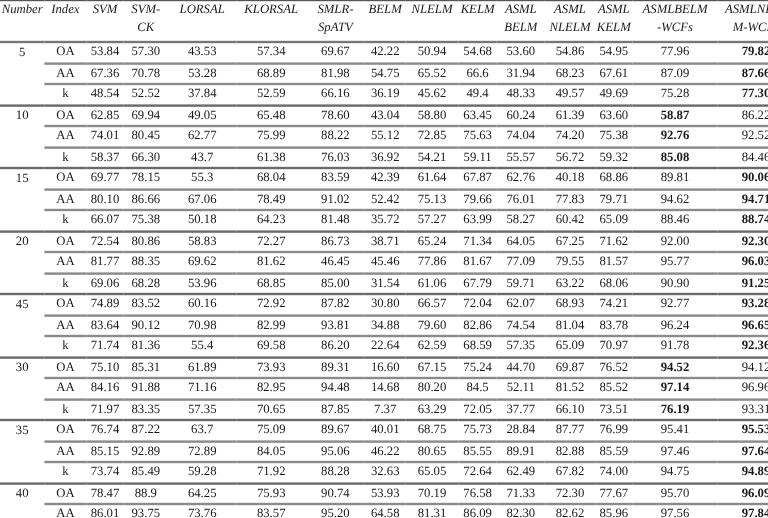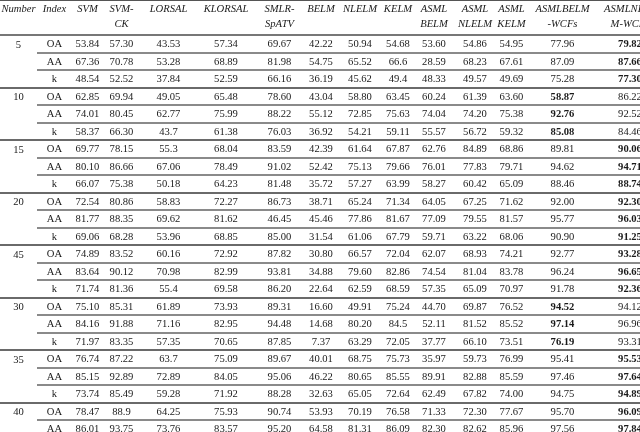--- a/index.html
+++ b/index.html
@@ -98,21 +98,21 @@
         <td></td>
         <td class="metric">AA</td>
         <td class="val num">67.36</td>
         <td class="val num">70.78</td>
         <td class="val num">53.28</td>
         <td class="val num">68.89</td>
         <td class="val num">81.98</td>
         <td class="val num">54.75</td>
         <td class="val num">65.52</td>
         <td class="val num">66.6</td>
-        <td class="val num">28.59</td>
+        <td class="val num">31.94</td>
         <td class="val num">68.23</td>
         <td class="val num">67.61</td>
         <td class="val num">87.09</td>
         <td class="val num best">87.66</td>
       </tr>
       <tr class="sub">
         <td></td>
         <td class="metric">k</td>
         <td class="val num">48.54</td>
         <td class="val num">52.52</td>
@@ -184,21 +184,21 @@
         <td class="metric">OA</td>
         <td class="val num">69.77</td>
         <td class="val num">78.15</td>
         <td class="val num">55.3</td>
         <td class="val num">68.04</td>
         <td class="val num">83.59</td>
         <td class="val num">42.39</td>
         <td class="val num">61.64</td>
         <td class="val num">67.87</td>
         <td class="val num">62.76</td>
-        <td class="val num">84.89</td>
+        <td class="val num">40.18</td>
         <td class="val num">68.86</td>
         <td class="val num">89.81</td>
         <td class="val num best">90.06</td>
       </tr>
       <tr class="sub">
         <td></td>
         <td class="metric">AA</td>
         <td class="val num">80.10</td>
         <td class="val num">86.66</td>
         <td class="val num">67.06</td>
@@ -334,21 +334,21 @@
       </tr>
       <tr class="grp">
         <td>30</td>
         <td class="metric">OA</td>
         <td class="val num">75.10</td>
         <td class="val num">85.31</td>
         <td class="val num">61.89</td>
         <td class="val num">73.93</td>
         <td class="val num">89.31</td>
         <td class="val num">16.60</td>
-        <td class="val num">49.91</td>
+        <td class="val num">67.15</td>
         <td class="val num">75.24</td>
         <td class="val num">44.70</td>
         <td class="val num">69.87</td>
         <td class="val num">76.52</td>
         <td class="val num best">94.52</td>
         <td class="val num">94.12</td>
       </tr>
       <tr class="sub">
         <td></td>
         <td class="metric">AA</td>
@@ -387,22 +387,22 @@
         <td>35</td>
         <td class="metric">OA</td>
         <td class="val num">76.74</td>
         <td class="val num">87.22</td>
         <td class="val num">63.7</td>
         <td class="val num">75.09</td>
         <td class="val num">89.67</td>
         <td class="val num">40.01</td>
         <td class="val num">68.75</td>
         <td class="val num">75.73</td>
-        <td class="val num">35.97</td>
-        <td class="val num">59.73</td>
+        <td class="val num">28.84</td>
+        <td class="val num">87.77</td>
         <td class="val num">76.99</td>
         <td class="val num">95.41</td>
         <td class="val num best">95.53</td>
       </tr>
       <tr class="sub">
         <td></td>
         <td class="metric">AA</td>
         <td class="val num">85.15</td>
         <td class="val num">92.89</td>
         <td class="val num">72.89</td>

